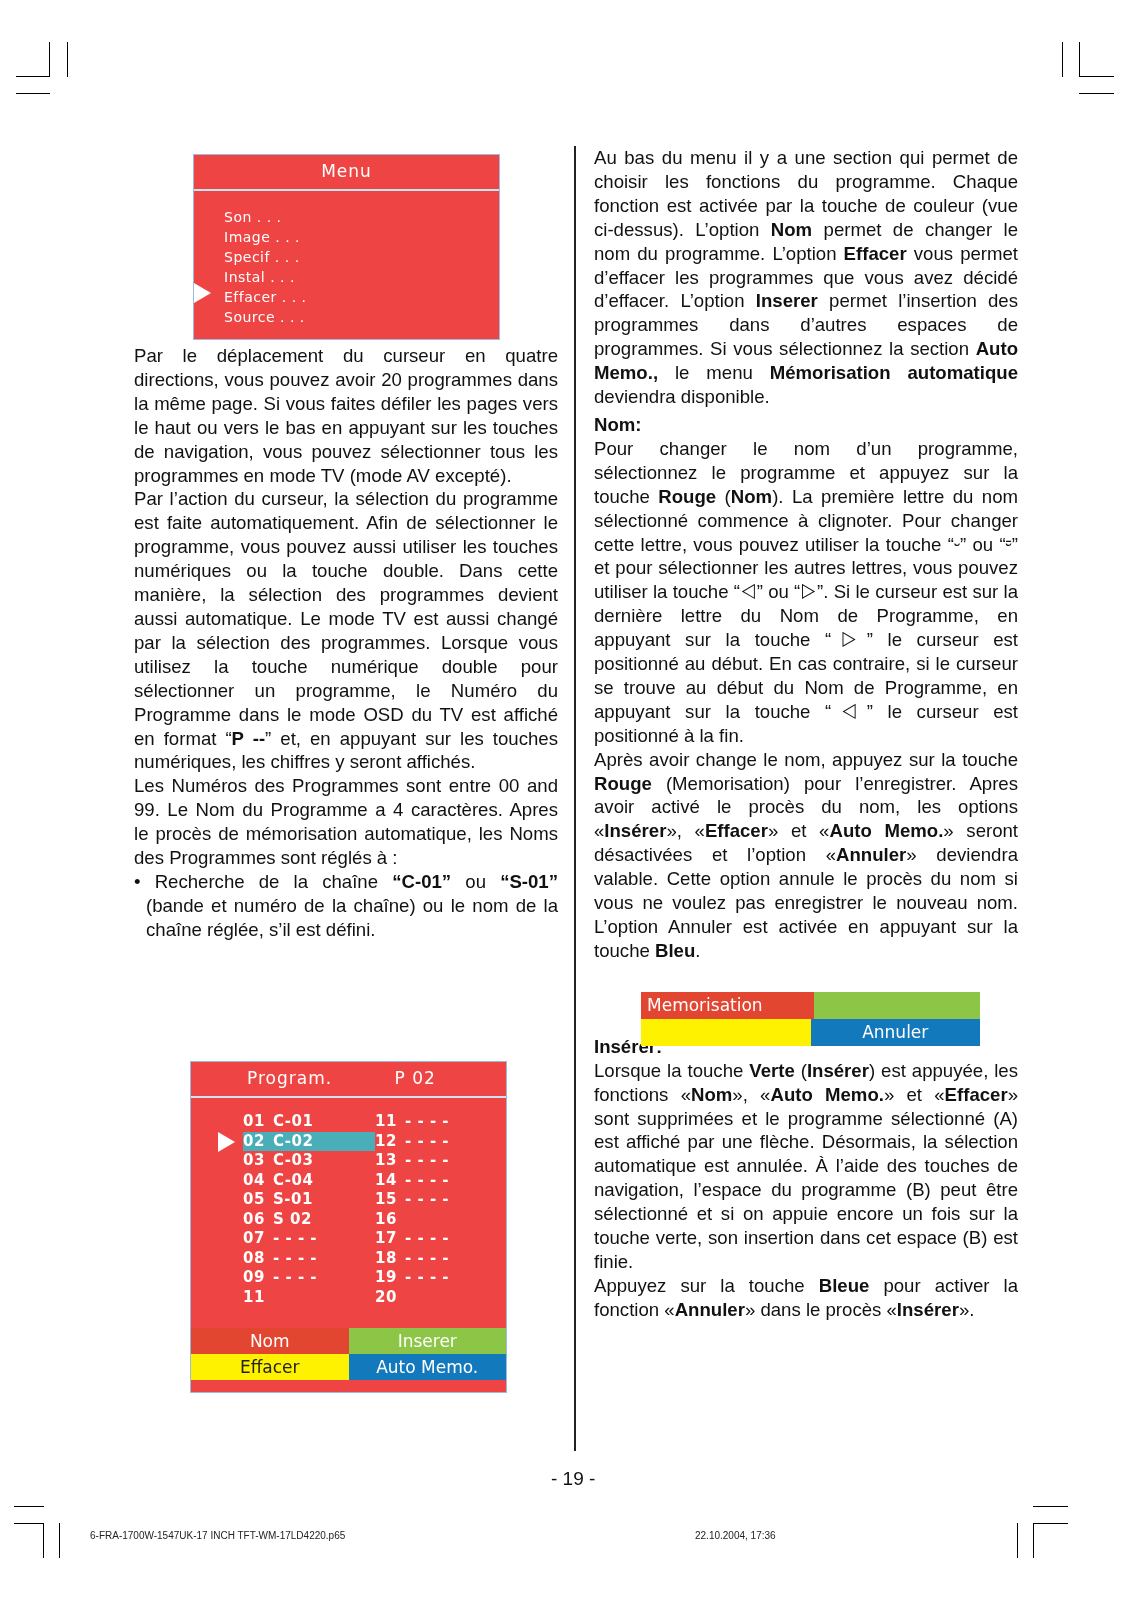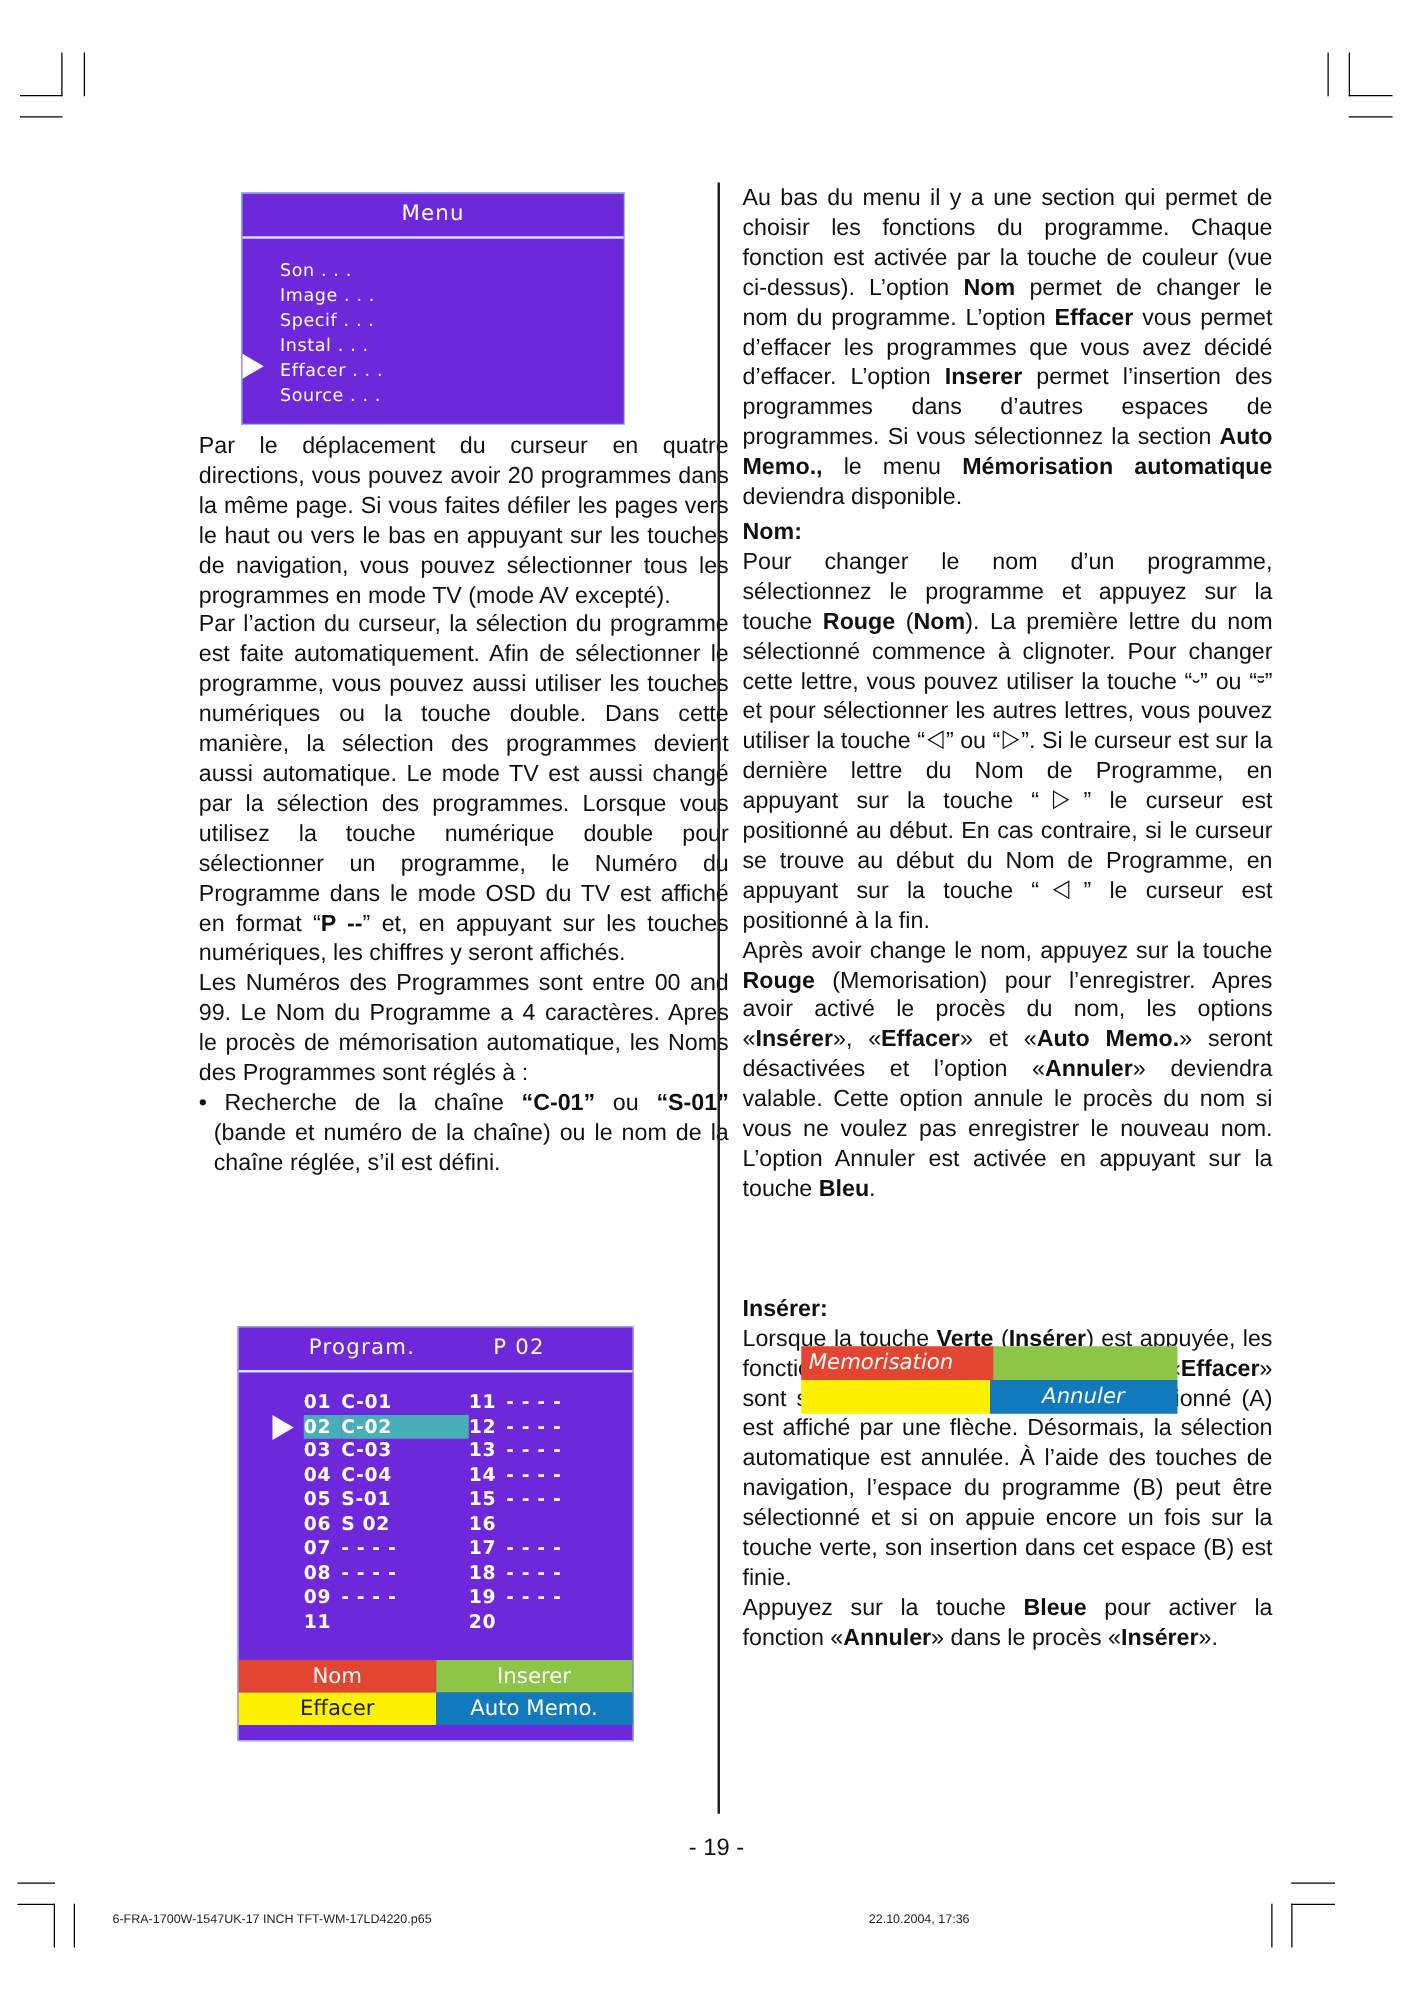--- a/index.html
+++ b/index.html
@@ -2,44 +2,44 @@
 <html><head>
 <meta charset="utf-8">
 <style>
   html, body { margin:0; padding:0; background:#fff; }
   body { width:1131px; height:1600px; position:relative; overflow:hidden;
          font-family:"Liberation Sans", sans-serif; color:#111; }
   .mark { position:absolute; background:#000; }
   .col { position:absolute; font-size:18.6px; line-height:23.9px; text-align:justify; }
   .col p { margin:0; }
   .col b { font-weight:bold; }
-  .left { left:134px; top:344px; width:424px;margin-left:25px; }
+  .left { left:134px; top:344px; width:424px; }
   .right { left:594px; top:146px; width:424px; }
   .divider { position:absolute; left:574px; top:146px; width:2px; height:1305px; background:#222; }
-  .osd { position:absolute; background:#6d28d9; color:#fff;
+  .osd { position:absolute; background:#ef4444; color:#fff;
          font-family:"DejaVu Sans", sans-serif; border:1px solid #9bd; }
   .osd .title { height:34px; line-height:32px; text-align:center; font-size:17px; border-bottom:2px solid #cfe4f2; letter-spacing:1px; }
   .menu { left:193px; top:154px; width:305px; height:184px; }
   .menu ul { list-style:none; margin:0; padding:0; position:absolute; left:30px; top:52px; }
   .menu li { font-size:14px; line-height:20px; letter-spacing:0.5px; }
   .arrow { position:absolute; width:0; height:0; border-top:10px solid transparent; border-bottom:10px solid transparent; border-left:17px solid #fff; }
   .prog { left:190px; top:1061px; width:315px; height:330px; }
   .prog .title span { display:inline-block; }
   .grid { position:absolute; top:50px; left:52px; font-size:15px; line-height:19.5px; letter-spacing:0.5px;font-weight:bold; }
   .grid .row { display:flex; height:19.5px; }
   .grid .n { width:30px; }
   .grid .nm { width:102px; }
   .grid .hl { background:#4aaeb8; }
   .bar { position:absolute; left:0; width:100%; display:flex; font-size:17px; height:26px; line-height:26px; text-align:center; }
   .bar div { flex:1; }
   .red { background:#e24630; color:#fff; }
   .green { background:#8dc646; color:#fff; }
   .yellow { background:#fff200; color:#222; }
   .blue { background:#1279bd; color:#fff; }
-  .memo { position:absolute; left:641px; top:1077px; width:301px; height:55px; font-family:"DejaVu Sans", sans-serif;font-style:italic; }
+  .memo { position:absolute; left:641px; top:992px; width:339px; height:55px; font-family:"DejaVu Sans", sans-serif; }
   .memo .bar { position:relative; height:27px; line-height:27px; }
   .pagenum { position:absolute; left:551px; top:1468px; font-size:19px; }
   .foot { position:absolute; top:1530px; font-size:10px; color:#222; }
 </style>
 </head>
 <body>
 
 <div>
   <div class="mark" style="left:16px;top:76px;width:34px;height:1px;"></div>
   <div class="mark" style="left:49px;top:42px;width:1px;height:35px;"></div>

